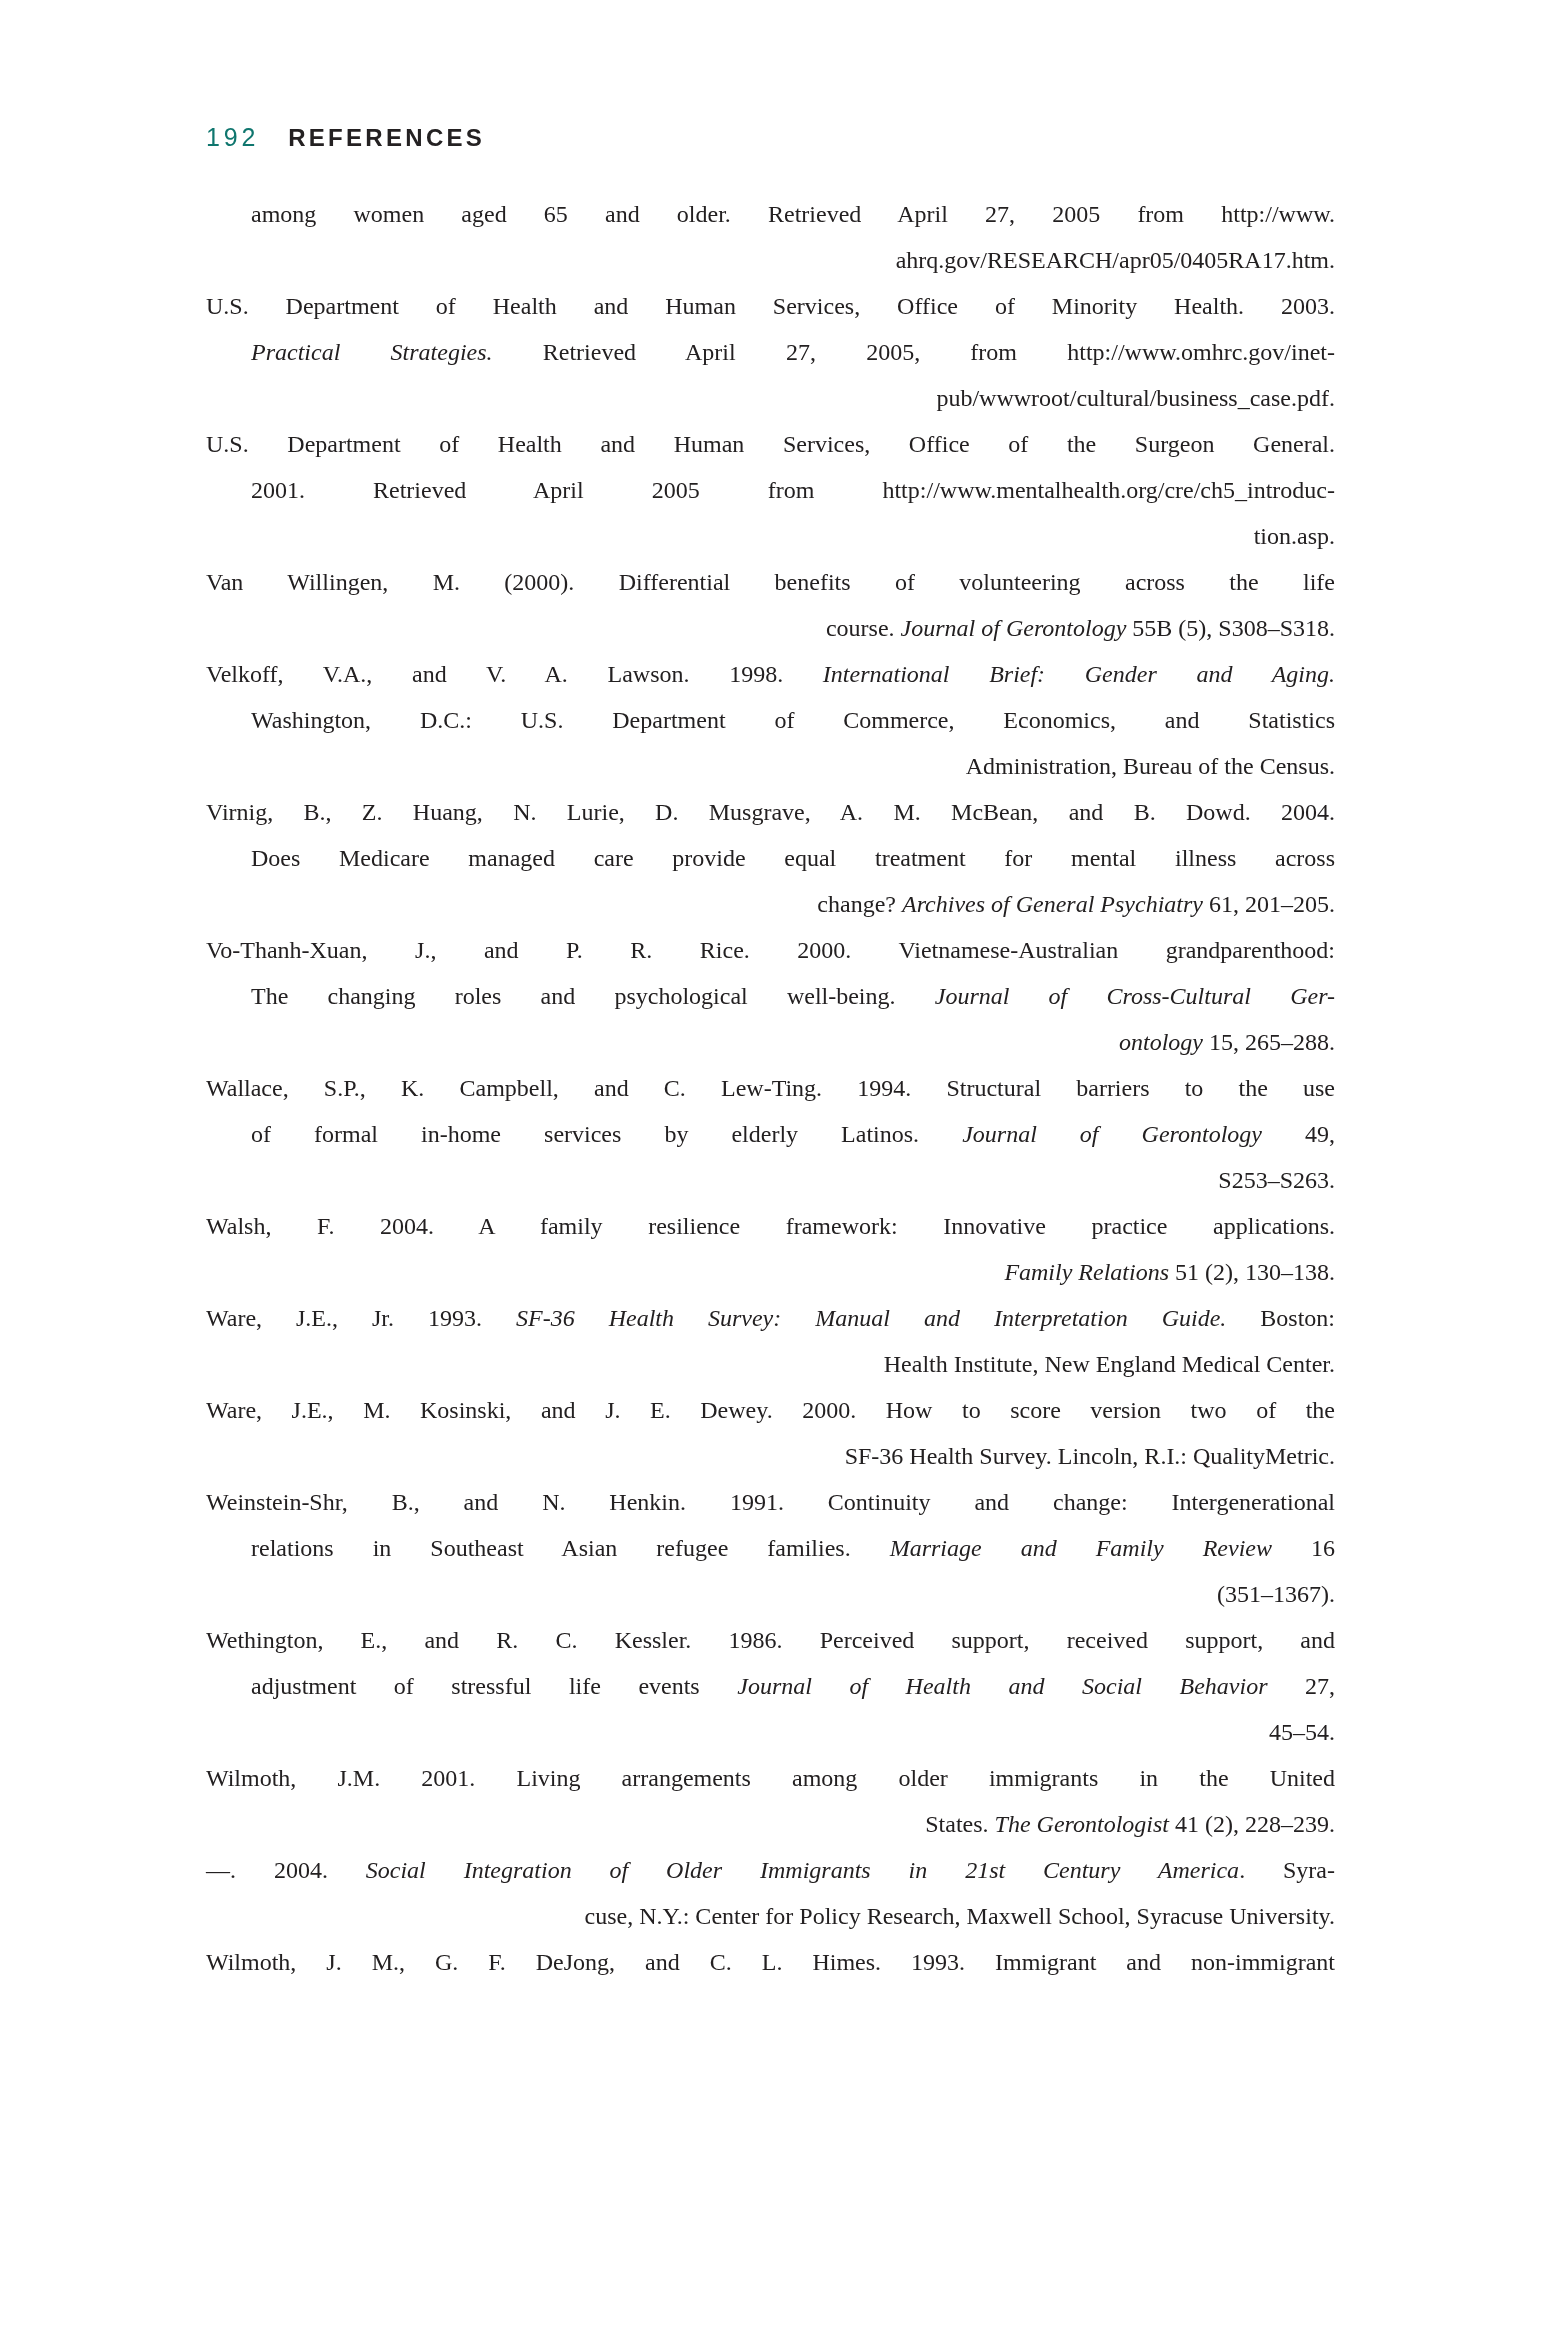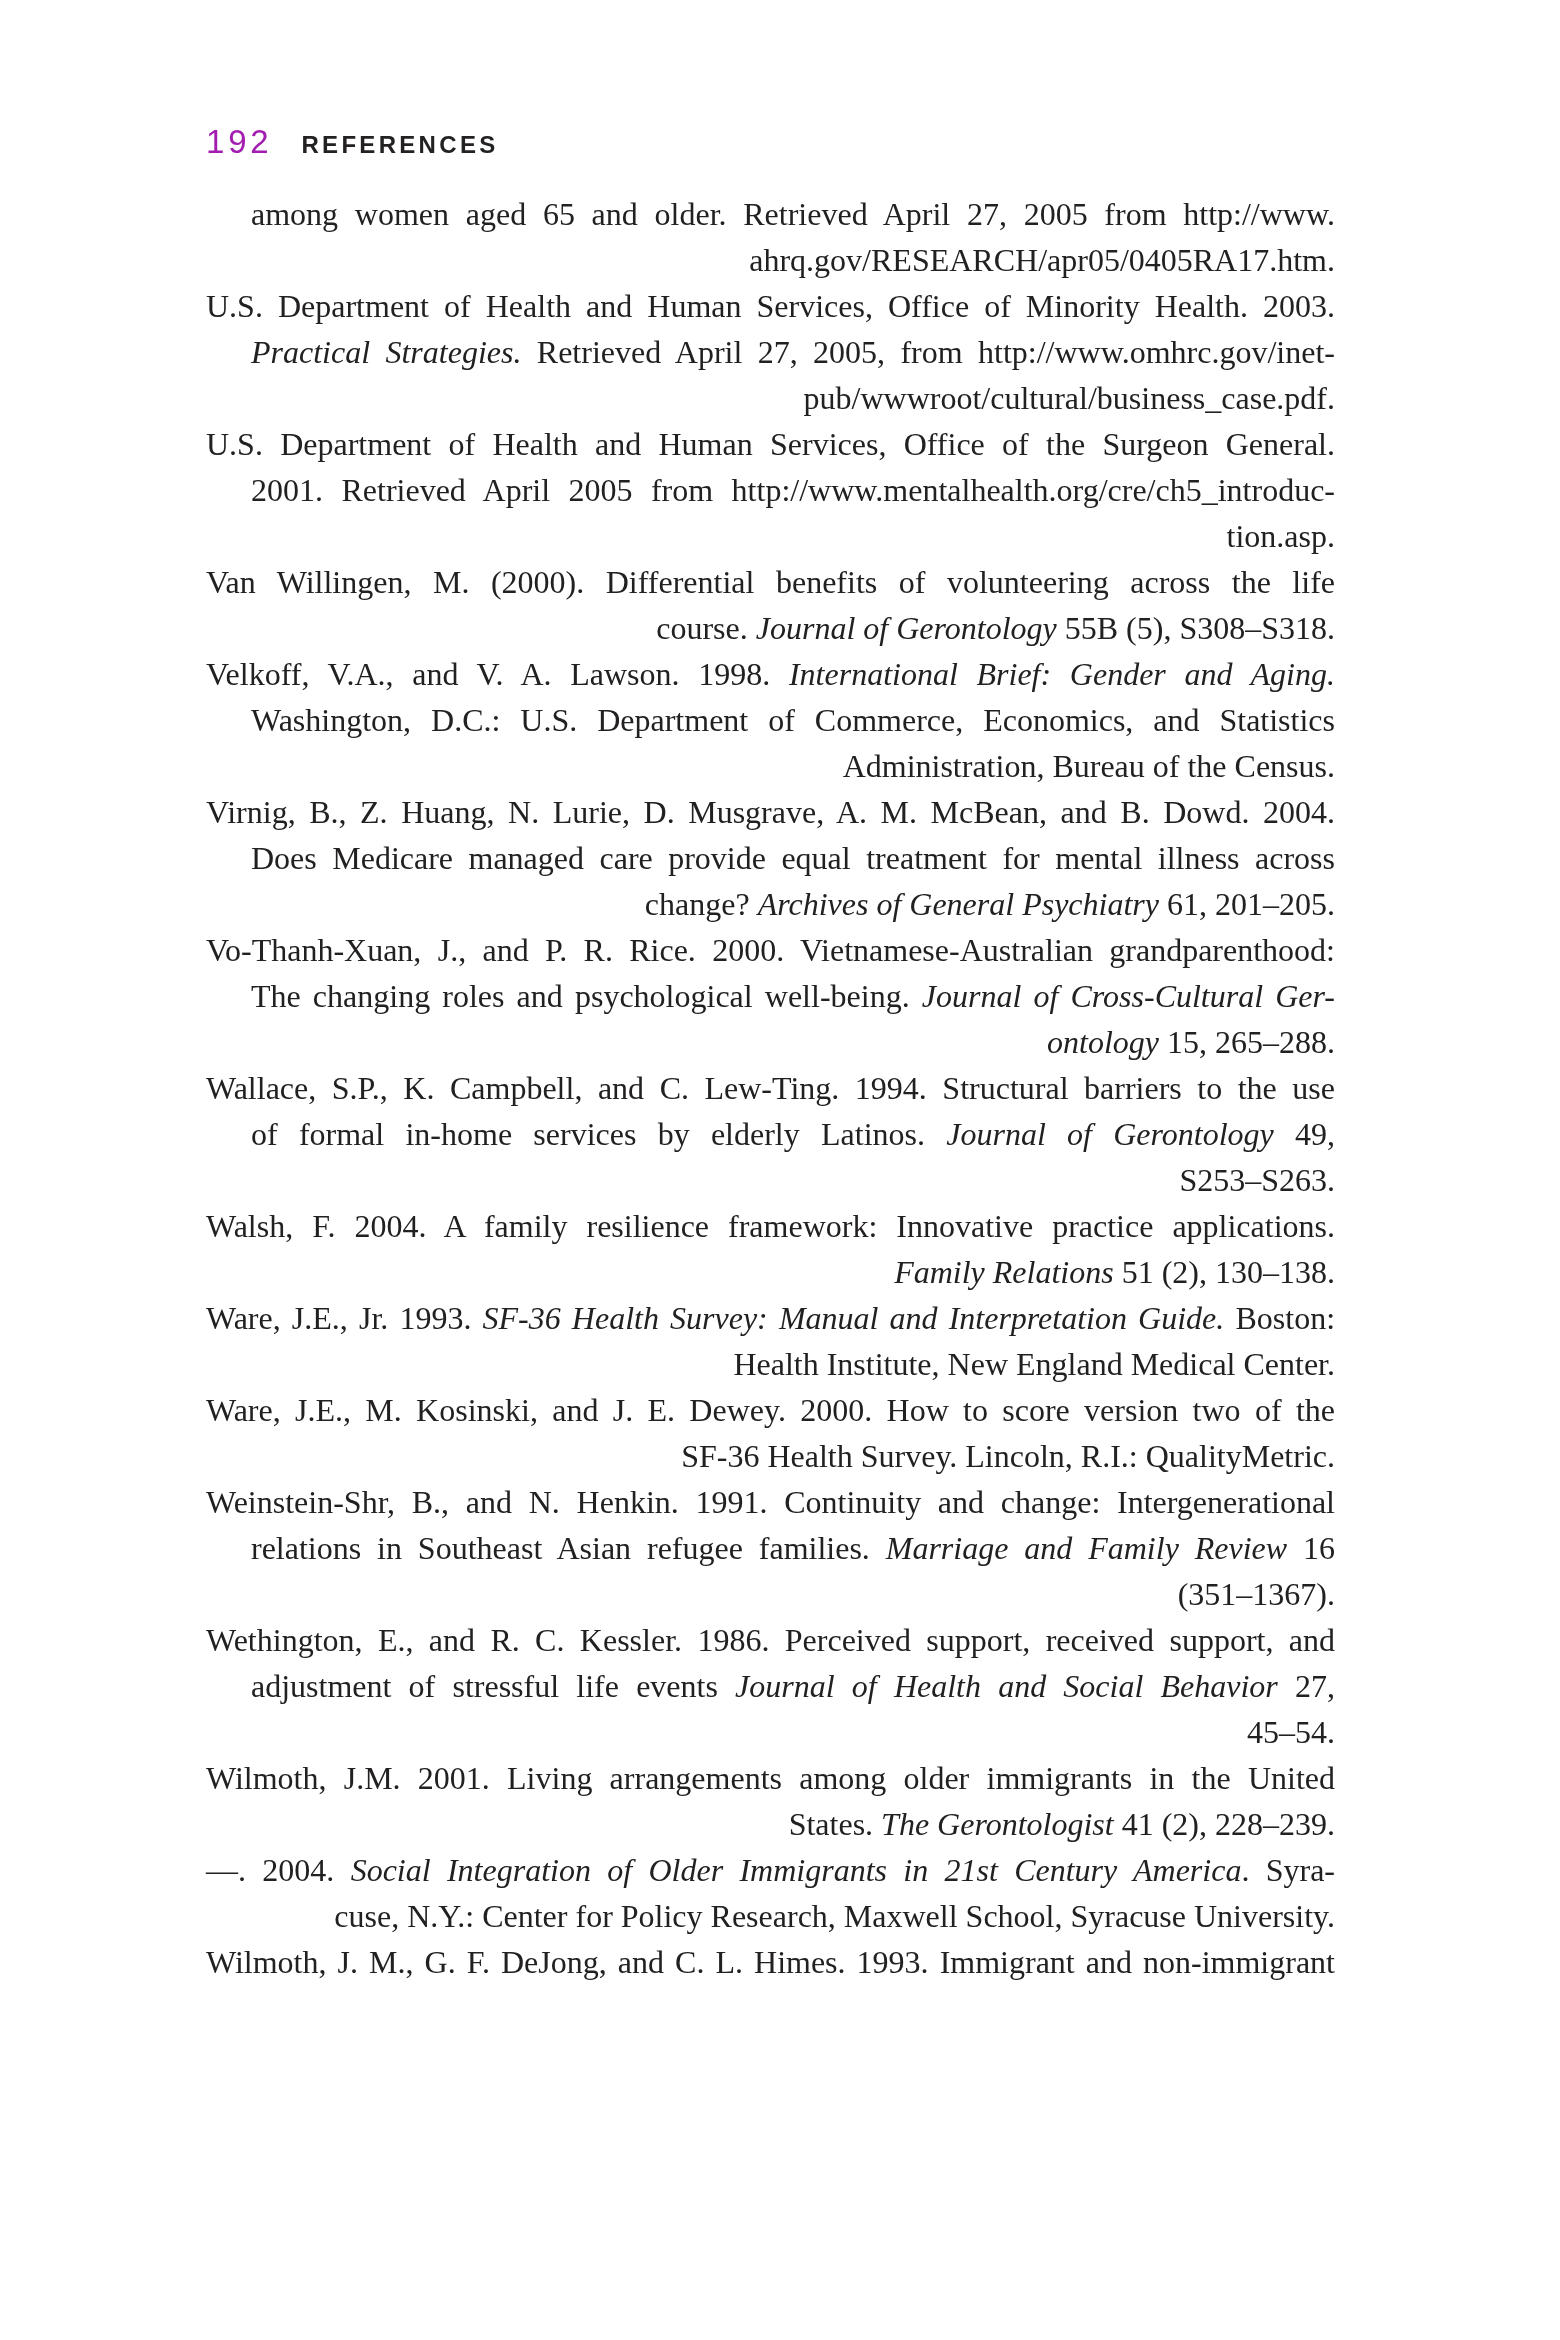--- a/index.html
+++ b/index.html
@@ -19,38 +19,38 @@
   .running-head {
     position: absolute;
     left: 206px;
     top: 123px;
     display: flex;
     align-items: baseline;
     gap: 29px;
     font-family: "Liberation Sans", "DejaVu Sans", sans-serif;
   }
   .folio {
-    font-size: 33px;
+    font-size: 25px;
     font-weight: 400;
     letter-spacing: 3.8px;
-    color: #a21caf;
+    color: #0f766e;
   }
   .head-title {
     font-size: 24px;
     font-weight: 700;
     letter-spacing: 3.3px;
     color: #242122;
     text-align: right;
   }
   .ref-body {
     position: absolute;
     left: 206px;
     top: 191px;
     width: 1129px;
-    font-size: 32px;
+    font-size: 24px;
     line-height: 46px;
     color: #232021;
   }
   .entry { margin: 0; }
   .line {
     text-align: left;
     min-height: 46px;
   }
   .line.ind { padding-left: 45px; text-align: right; }
   .line.just {

